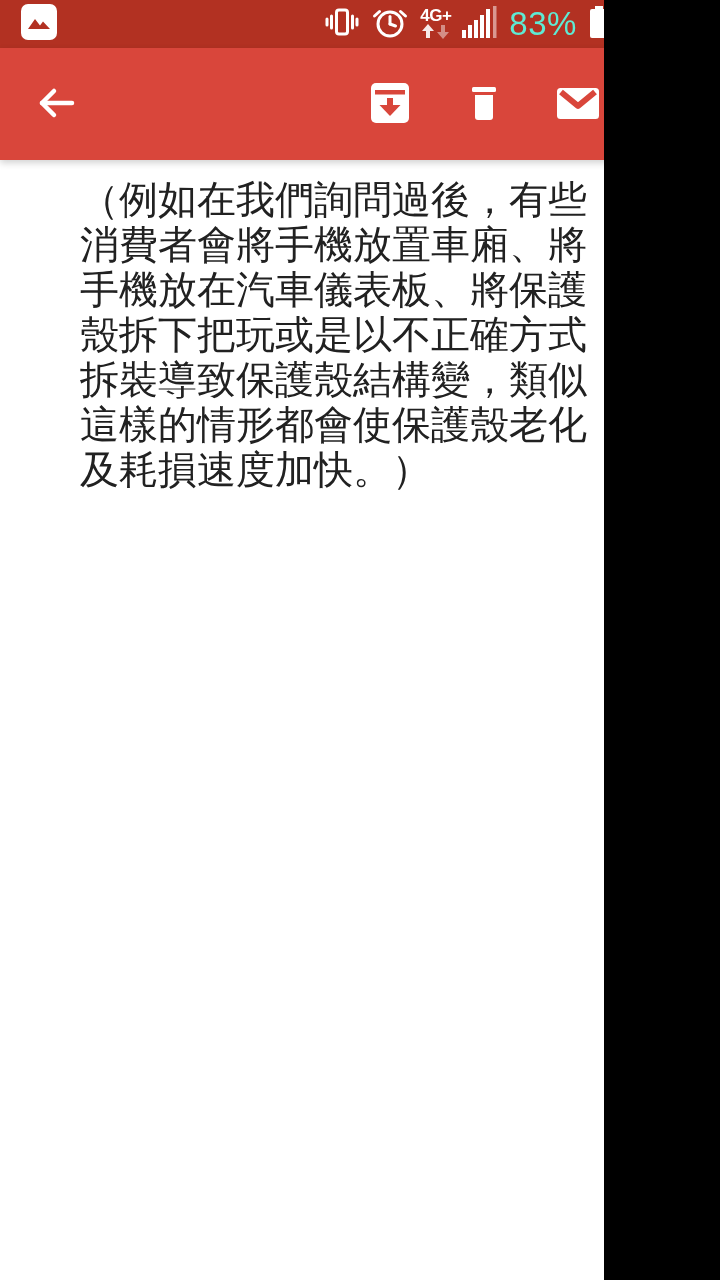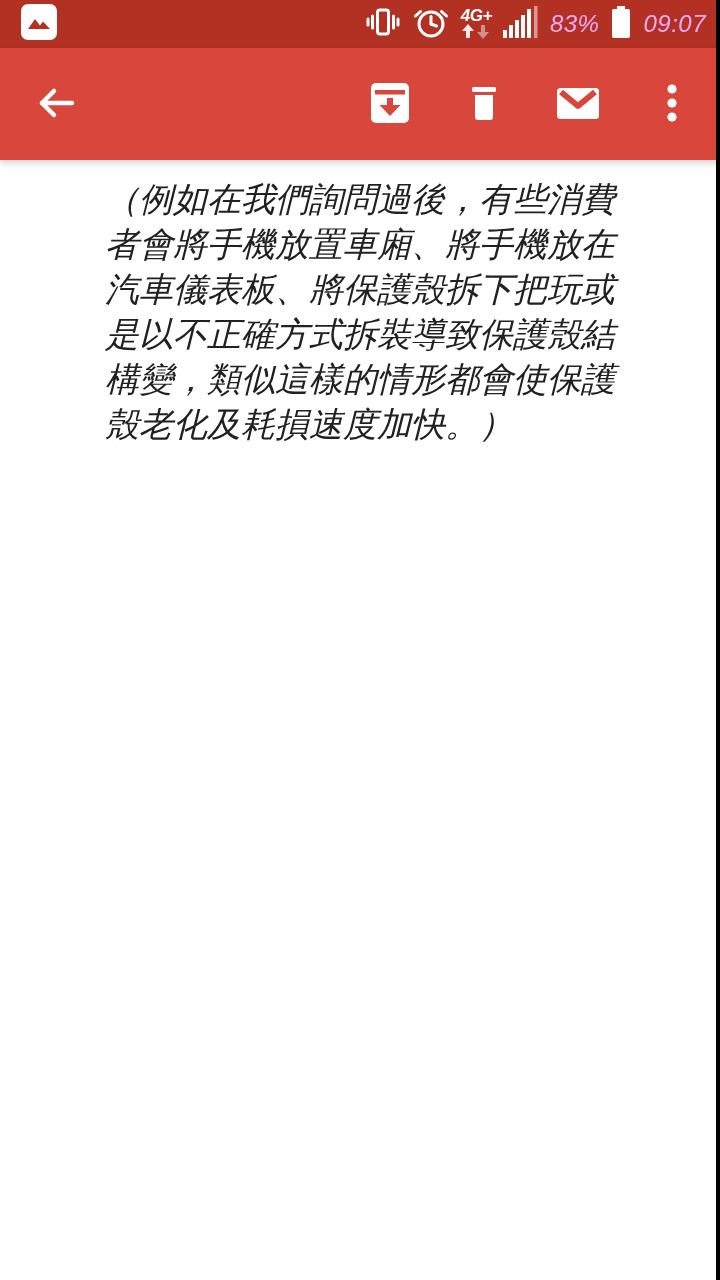--- a/index.html
+++ b/index.html
@@ -1,30 +1,30 @@
 <!DOCTYPE html>
 <html><head>
 <meta charset="utf-8">
 <style>
   * { margin:0; padding:0; box-sizing:border-box; }
   html,body { background:#000; }
   .screen {
-    position:relative; width:716px; height:1280px; overflow:hidden;
-    background:#ffffff; font-family:"Liberation Sans","DejaVu Sans",sans-serif;font-style:italic;
+    position:relative; width:604px; height:1280px; overflow:hidden;
+    background:#ffffff; font-family:"Liberation Sans","DejaVu Sans",sans-serif;
   }
   
   .status-bar {
     position:absolute; top:0; left:0; width:720px; height:48px;
     background:#b23122; display:flex; align-items:center;
     padding:0 14px 0 20px; color:#fff;
   }
   .status-left { display:flex; align-items:center; }
   .status-spacer { flex:1; }
   .status-right { display:flex; align-items:center; gap:11px; }
-  .status-text { font-size:24px; color:#f0abfc; letter-spacing:0.5px; }
+  .status-text { font-size:33px; color:#5eead4; letter-spacing:0.5px; }
   .net-wrap { display:flex; flex-direction:column; align-items:center; line-height:1; margin-top:-2px;}
   .net-label { font-size:17px; font-weight:bold; color:#fff; letter-spacing:-0.5px; }
   
   .app-bar {
     position:absolute; top:48px; left:0; width:720px; height:112px;
     background:#d9463b; display:flex; align-items:center;
     padding:0 22px 0 32px;
     box-shadow:0 3px 7px rgba(0,0,0,0.18);
     z-index:2;
   }
@@ -33,22 +33,22 @@
     background:none; border:none; cursor:pointer;
   }
   .app-bar-spacer { flex:1; }
   .app-actions { display:flex; align-items:center; gap:46px; padding-right:2px; }
   
   .email-body {
     position:absolute; top:160px; left:0; width:720px; height:1120px;
     background:#fff; overflow:hidden;
   }
   .body-text {
-    margin-left:105px; width:512px; padding-top:17px;
-    font-size:34px; line-height:45px; color:#212121;
+    margin-left:80px; width:512px; padding-top:17px;
+    font-size:39px; line-height:45px; color:#212121;
     word-break:break-all; line-break:anywhere;
   }
   .body-text p { margin:0 0 34px 0; }
 </style>
 </head>
 <body>
 
 <div class="screen">
 
   <div class="status-bar">

